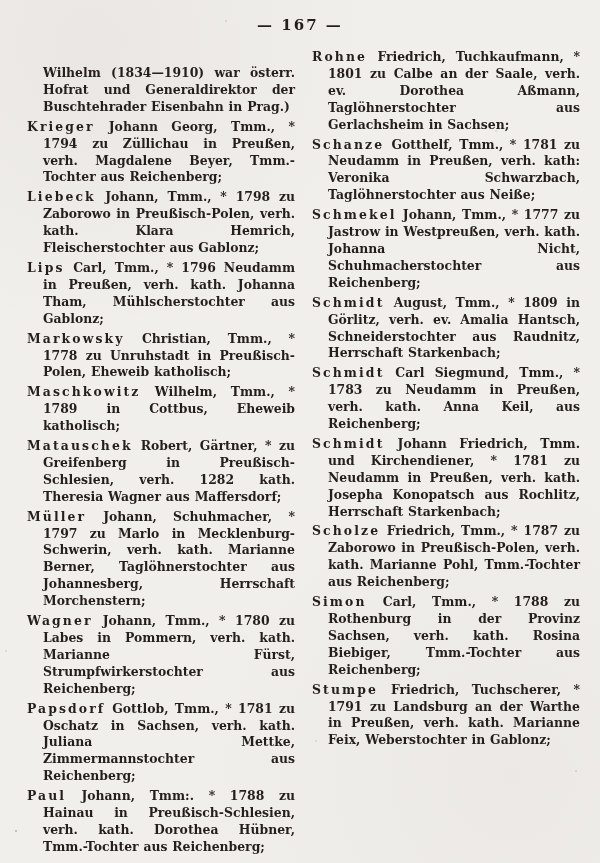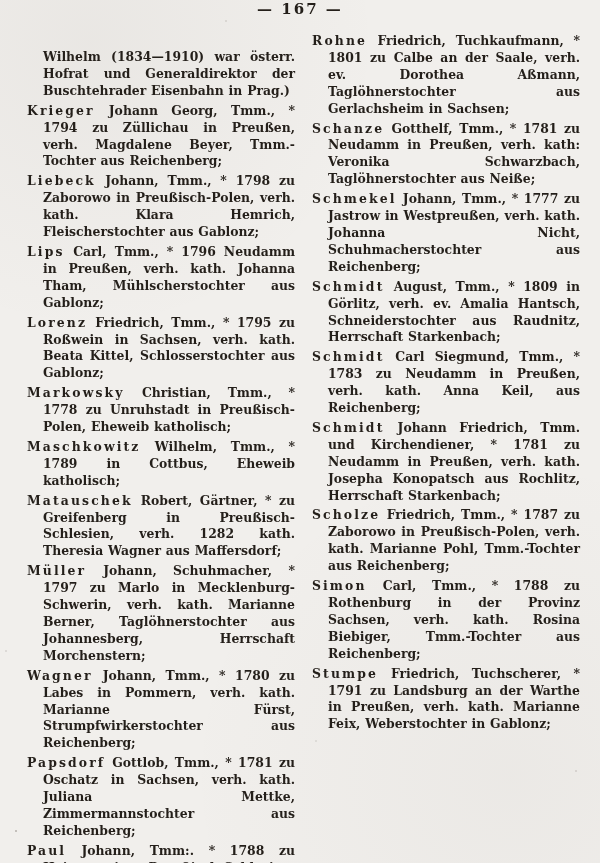--- a/index.html
+++ b/index.html
@@ -18,21 +18,21 @@
     color: var(--ink, #241f1a);
     -webkit-font-smoothing: antialiased;
   }
   .page {
     position: relative;
     width: 600px;
     height: 863px;
   }
   .page-header {
     text-align: center;
-    padding-top: 0;
+    padding-top: 16px;
     font-size: 15px;
     font-weight: bold;
     letter-spacing: 2px;
     color: var(--ink, #241f1a);
   }
   .columns {
     display: flex;
     gap: 17px;
     padding: 15px 20px 0 27px;
     box-sizing: border-box;
@@ -84,21 +84,20 @@
 
 <div class="page">
   <div class="speck"></div>
   <div class="page-header">— 167 —</div>
   <div class="columns">
     <div class="column" id="col-left">
         <p class="entry continuation"><span>Wilhelm (1834—1910) war österr. Hofrat und Generaldirektor der Buschtehrader Eisenbahn in Prag.)</span></p>
         <p class="entry"><span class="entry-name">Krieger</span><span> Johann Georg, Tmm., * 1794 zu Züllichau in Preußen, verh. Magdalene Beyer, Tmm.-Tochter aus Reichenberg;</span></p>
         <p class="entry"><span class="entry-name">Liebeck</span><span> Johann, Tmm., * 1798 zu Zaborowo in Preußisch-Polen, verh. kath. Klara Hemrich, Fleischerstochter aus Gablonz;</span></p>
         <p class="entry"><span class="entry-name">Lips</span><span> Carl, Tmm., * 1796 Neudamm in Preußen, verh. kath. Johanna Tham, Mühlscherstochter aus Gablonz;</span></p>
-        <p class="entry"><span class="entry-name">Lorenz</span><span> Friedrich, Tmm., * 1795 zu Roßwein in Sachsen, verh. kath. Beata Kittel, Schlosserstochter aus Gablonz;</span></p>
         <p class="entry"><span class="entry-name">Markowsky</span><span> Christian, Tmm., * 1778 zu Unruhstadt in Preußisch-Polen, Eheweib katholisch;</span></p>
         <p class="entry"><span class="entry-name">Maschkowitz</span><span> Wilhelm, Tmm., * 1789 in Cottbus, Eheweib katholisch;</span></p>
         <p class="entry"><span class="entry-name">Matauschek</span><span> Robert, Gärtner, * zu Greifenberg in Preußisch-Schlesien, verh. 1282 kath. Theresia Wagner aus Maffersdorf;</span></p>
         <p class="entry"><span class="entry-name">Müller</span><span> Johann, Schuhmacher, * 1797 zu Marlo in Mecklenburg-Schwerin, verh. kath. Marianne Berner, Taglöhnerstochter aus Johannesberg, Herrschaft Morchenstern;</span></p>
         <p class="entry"><span class="entry-name">Wagner</span><span> Johann, Tmm., * 1780 zu Labes in Pommern, verh. kath. Marianne Fürst, Strumpfwirkerstochter aus Reichenberg;</span></p>
         <p class="entry"><span class="entry-name">Papsdorf</span><span> Gottlob, Tmm., * 1781 zu Oschatz in Sachsen, verh. kath. Juliana Mettke, Zimmermannstochter aus Reichenberg;</span></p>
         <p class="entry"><span class="entry-name">Paul</span><span> Johann, Tmm:. * 1788 zu Hainau in Preußisch-Schlesien, verh. kath. Dorothea Hübner, Tmm.-Tochter aus Reichenberg;</span></p>
       </div>
     <div class="column" id="col-right">
         <p class="entry"><span class="entry-name">Rohne</span><span> Friedrich, Tuchkaufmann, * 1801 zu Calbe an der Saale, verh. ev. Dorothea Aßmann, Taglöhnerstochter aus Gerlachsheim in Sachsen;</span></p>

